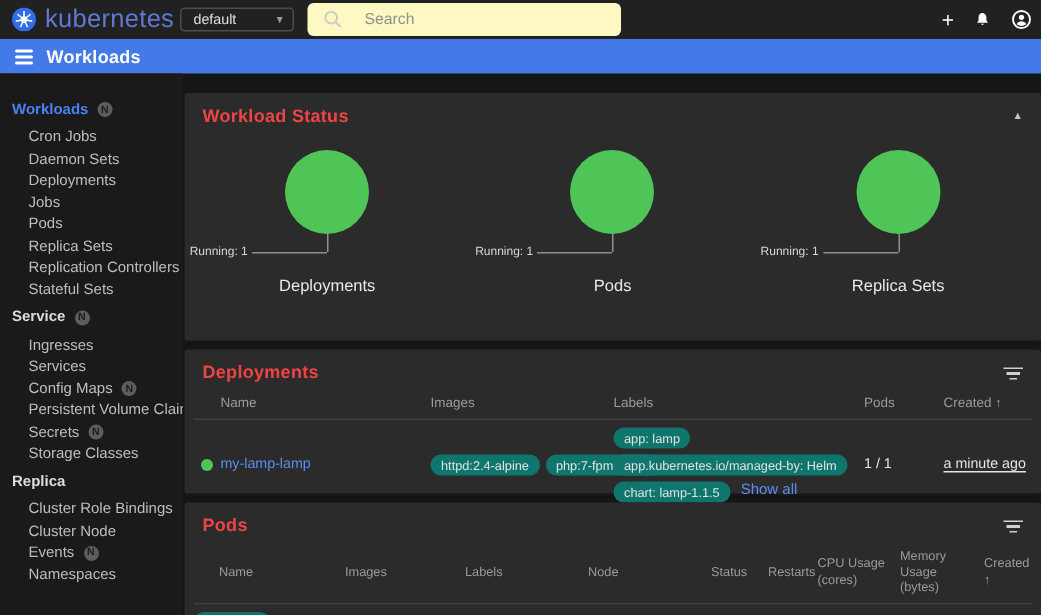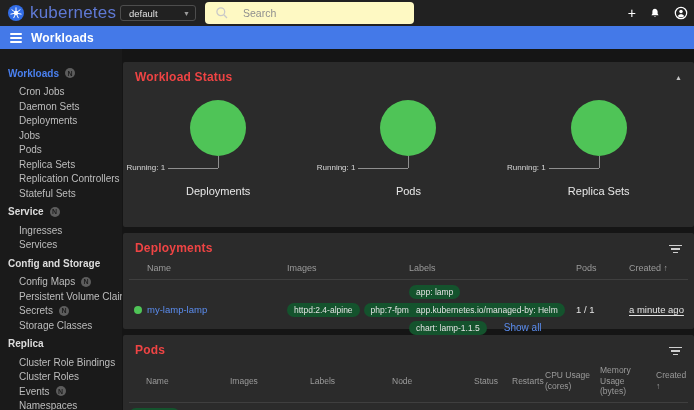--- a/index.html
+++ b/index.html
@@ -64,24 +64,24 @@
   .grid-pod { display:grid; grid-template-columns:17px 84px 80px 82px 82px 38px 33px 55px 56px 1fr; align-items:center; }
   .th-row { border-bottom:1px solid #3f3f3f; }
   .th { color:#9b9b9b; font-size:9px; padding:6px 4px 5px 0; line-height:10.5px; }
   .grid-pod .th { font-size:8.5px; }
   .th .sort { font-size:8.5px; color:#9b9b9b; }
   .td { color:#e4e4e4; font-size:9.5px; padding-right:4px; }
   .row { padding:5px 0; align-items:center; }
   .dot { width:8px; height:8px; border-radius:50%; justify-self:center; }
   .link { color:#5b8def; cursor:pointer; }
   .name-cell { font-size:9.5px; overflow-wrap:break-word; word-break:break-word; line-height:12px; }
-  .chip { background:#14532d; color:#e2e2e2; font-size:8.5px; padding:2px 7px; border-radius:9px; white-space:nowrap; display:inline-block; }
+  .chip { background:#0f766e; color:#e2e2e2; font-size:8.5px; padding:2px 7px; border-radius:9px; white-space:nowrap; display:inline-block; }
   .chip-row { display:flex; gap:4px; padding-left:10px; }
   .chip-stack { display:flex; flex-direction:column; align-items:flex-start; gap:4px; }
-  .labels-line { display:flex; align-items:center; gap:17px; }
+  .labels-line { display:flex; gap:7px; }
   .showall { font-size:10px; }
   .created { text-decoration:underline; text-underline-offset:2px; white-space:nowrap; }
   .card-deployments { height:96px; }
   .card-pods { height:140px; }
 </style>
 </head>
 <body>
 
 <div class="screen">
 
@@ -176,23 +176,20 @@
     <div class="s-row s-head">
         <span class="lbl">Service</span>
         <span class="nbadge">N</span>
       </div>
     <div class="s-row s-item">
         <span class="lbl">Ingresses</span>
       </div>
     <div class="s-row s-item">
         <span class="lbl">Services</span>
       </div>
-    <div class="s-row s-head">
-        <span class="lbl">Config and Storage</span>
-      </div>
     <div class="s-row s-item">
         <span class="lbl">Config Maps</span>
         <span class="nbadge">N</span>
       </div>
     <div class="s-row s-item">
         <span class="lbl">Persistent Volume Claims</span>
       </div>
     <div class="s-row s-item">
         <span class="lbl">Secrets</span>
         <span class="nbadge">N</span>
@@ -200,21 +197,21 @@
     <div class="s-row s-item">
         <span class="lbl">Storage Classes</span>
       </div>
     <div class="s-row s-head">
         <span class="lbl">Replica</span>
       </div>
     <div class="s-row s-item">
         <span class="lbl">Cluster Role Bindings</span>
       </div>
     <div class="s-row s-item">
-        <span class="lbl">Cluster Roles</span>
+        <span class="lbl">Cluster Node</span>
       </div>
     <div class="s-row s-item">
         <span class="lbl">Events</span>
         <span class="nbadge">N</span>
       </div>
     <div class="s-row s-item">
         <span class="lbl">Namespaces</span>
       </div>
 
   </nav>

